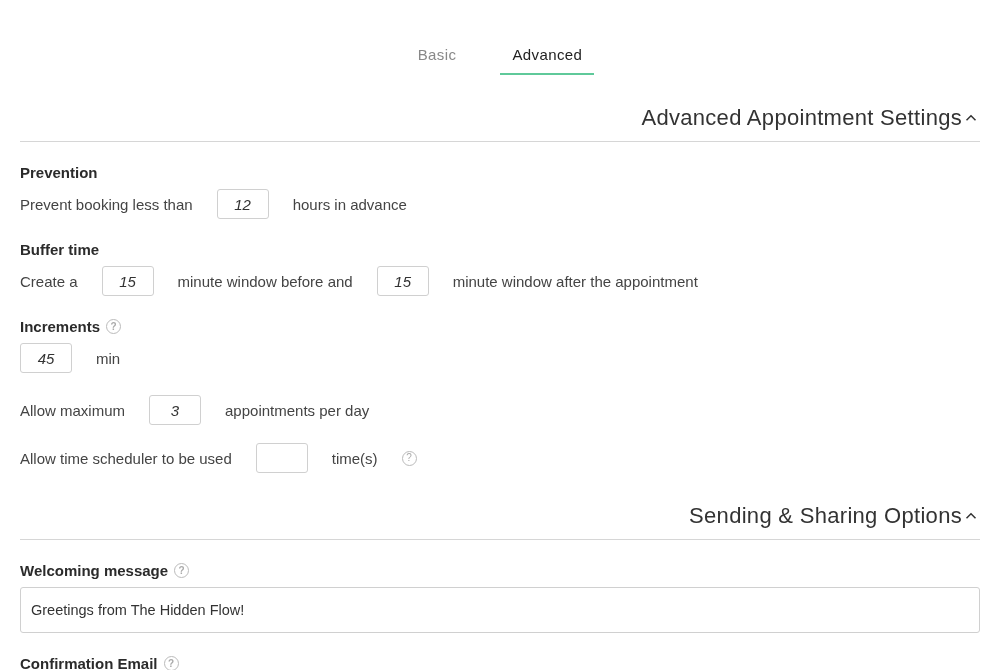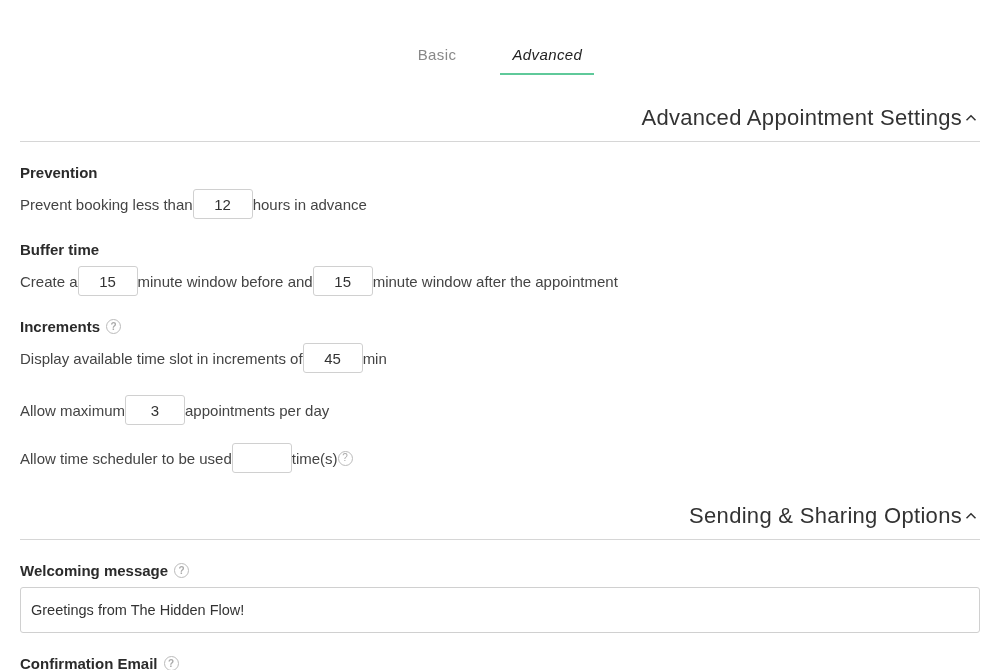--- a/index.html
+++ b/index.html
@@ -23,21 +23,20 @@
       padding: 6px 12px 10px 12px;
       color: #888;
       cursor: pointer;
       font-size: 15px;
       letter-spacing: 0.4px;
       border-bottom: 2px solid transparent;
     }
     .tab.active {
       color: #222;
       border-bottom: 2px solid #5fc99a;
-      font-style: italic;
     }
 
     .section-header {
       display: flex;
       justify-content: flex-end;
       align-items: center;
       padding: 14px 0 10px 0;
       border-bottom: 1px solid #d6d6d6;
       margin-top: 16px;
     }
@@ -60,36 +59,37 @@
       color: #2b2b2b;
       font-size: 15px;
       display: flex;
       align-items: center;
       gap: 6px;
     }
     .field-row {
       margin-top: 8px;
       display: flex;
       align-items: center;
-      gap: 0;
+      gap: 24px;
       flex-wrap: wrap;
       color: #444;
       font-size: 15px;
       line-height: 1.4;
     }
     .small-input {
-      width: 60px;
+      width: 52px;
       height: 30px;
       border: 1px solid #d0d0d0;
       border-radius: 3px;
       text-align: center;
       font-size: 15px;
       color: #333;
       background: #fff;
       padding: 0;
+      font-style: italic;
     }
     .help-circle {
       display: inline-flex;
       align-items: center;
       justify-content: center;
       width: 15px;
       height: 15px;
       border: 1px solid #bbb;
       border-radius: 50%;
       color: #aaa;
@@ -164,21 +164,20 @@
     <span>minute window after the appointment</span>
   </div>
 </div>
 
 <div class="field-group">
   <div class="field-label">
     <span>Increments</span>
     <span class="help-circle">?</span>
   </div>
   <div class="field-row">
-    <span>Display available time slot in increments of</span>
     <input class="small-input" value="45" style="">
     <span>min</span>
   </div>
 </div>
 
 <div class="field-group">
   <div class="field-row">
     <span>Allow maximum</span>
     <input class="small-input" value="3" style="">
     <span>appointments per day</span>

